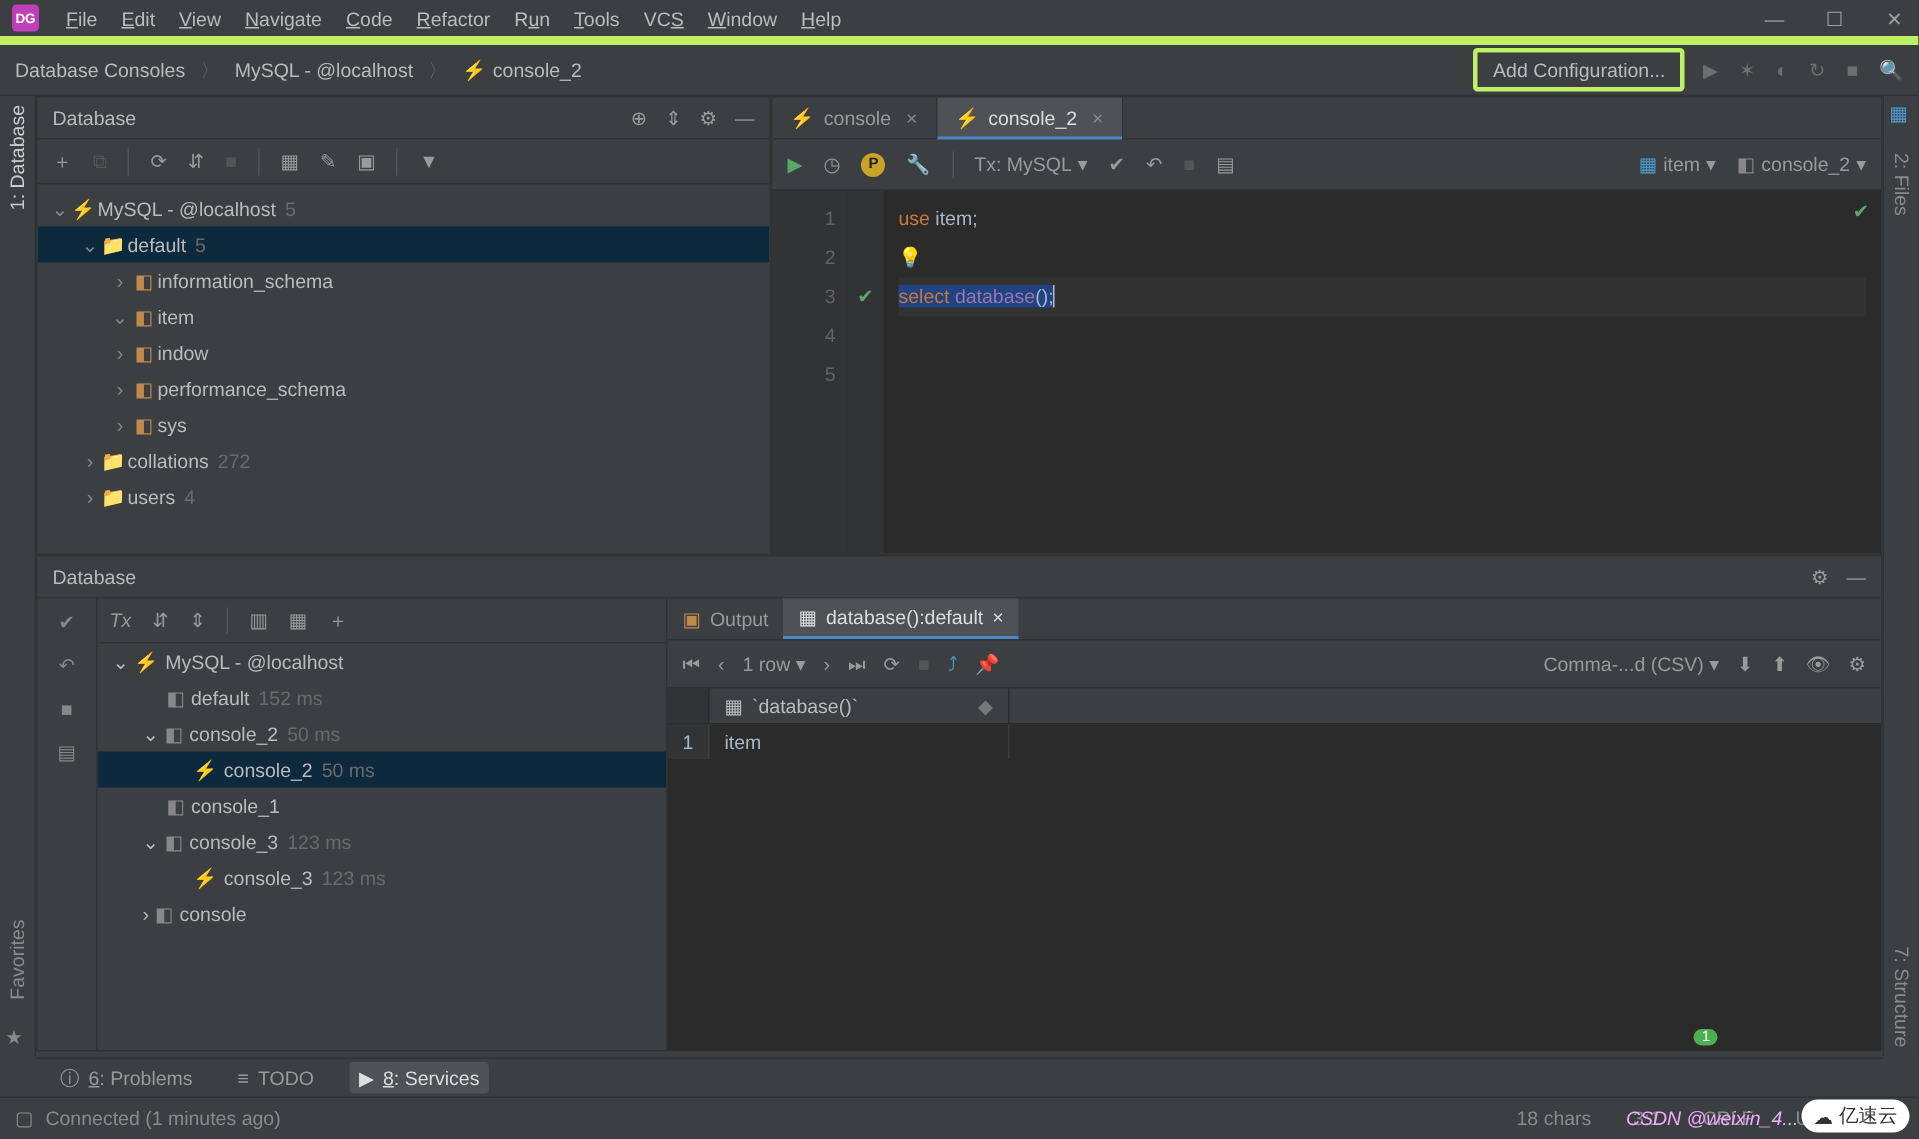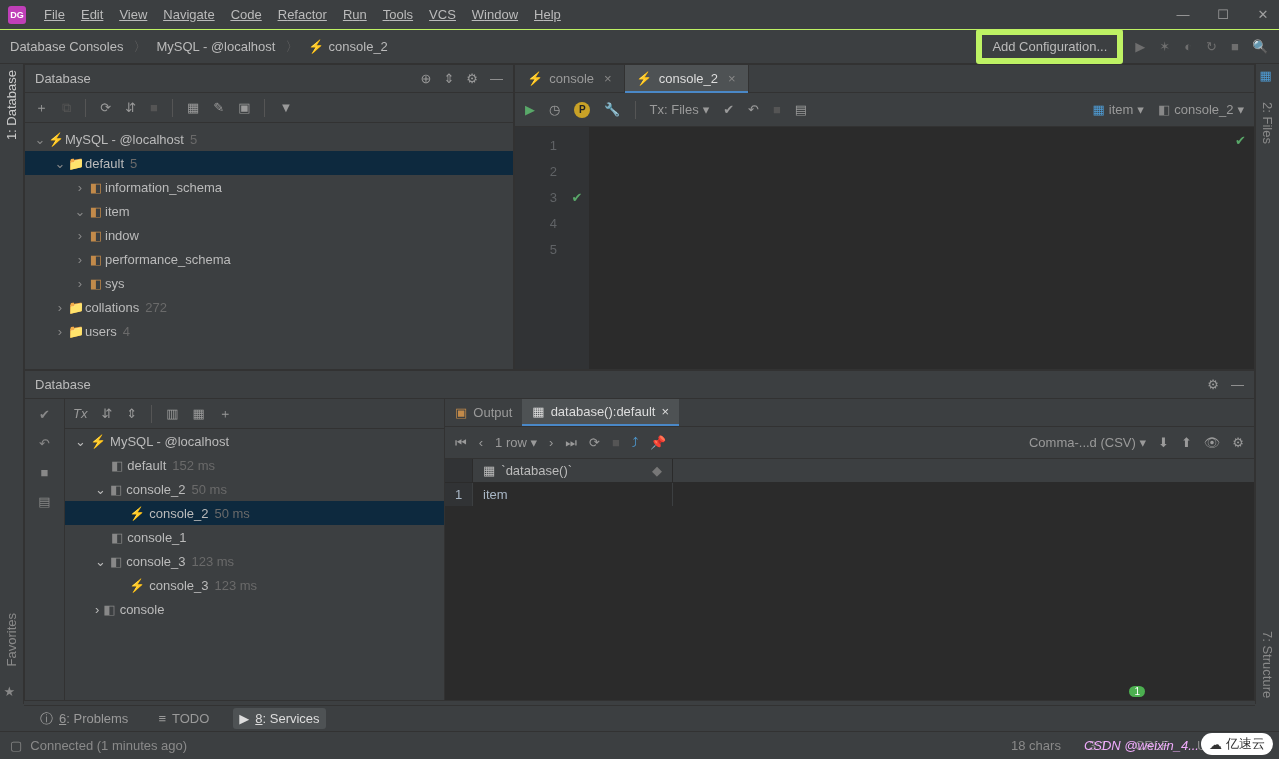--- a/index.html
+++ b/index.html
@@ -1,33 +1,33 @@
 <!DOCTYPE html>
 <html><head>
 <meta charset="utf-8">
 <style>
 * { box-sizing: border-box; margin: 0; padding: 0; font-family: "Segoe UI", Arial, sans-serif; font-size: 13px; }
 body { background: #3c3f41; color: #bbbbbb; width: 1279px; height: 759px; overflow: hidden; position: relative; }
-.row { display: flex; align-items: flex-start; text-decoration: underline; }
+.row { display: flex; align-items: flex-start; }
 .spacer { flex: 1; }
 
 
-.titlebar { height: 30px; background: #3c3f41; border-bottom: 1px solid #bef264; display: flex; align-items: center; padding: 0 8px; }
+.titlebar { height: 30px; background: #3c3f41; border-bottom: 6px solid #bef264; display: flex; align-items: center; padding: 0 8px; }
 .titlebar .logo { width: 18px; height: 18px; background: #c03fb8; border-radius: 3px; margin-right: 10px; display:inline-flex;align-items:center;justify-content:center;font-size:9px;color:#fff;font-weight:bold;}
 .menubar span { padding: 0 8px; cursor: pointer; }
 .menubar u { text-decoration: underline; }
 .title-text { color: #787878; margin-left: 20px; }
 .winbtns { display: flex; gap: 24px; margin-left: auto; color:#a0a0a0;}
 .winbtn { width:16px; text-align:center; cursor:pointer;}
 
 
 .navbar { height: 34px; background: #3c3f41; border-bottom: 1px solid #323232; display: flex; align-items: center; padding: 0 10px; }
 .crumb { display:flex; align-items:center; gap:4px; color:#bbbbbb; }
 .crumb .sep { color:#666; margin:0 6px; }
-.btn-outline { border:6px solid #bef264; padding:4px 10px; border-radius:3px; cursor:pointer; background:transparent; color:#bbb;}
+.btn-outline { border:3px solid #bef264; padding:4px 10px; border-radius:3px; cursor:pointer; background:transparent; color:#bbb;}
 .toolicons { display:flex; gap:14px; margin-left:12px; color:#6e6e6e;}
 .toolicons span{cursor:pointer;}
 
 
 .edge-left, .edge-right { position:absolute; top:64px; width:24px; background:#3c3f41; display:flex; flex-direction:column; align-items:center; gap:8px; z-index:5;}
 .edge-left{ left:0; height:640px; border-right:1px solid #323232;}
 .edge-right{ right:0; height:640px; border-left:1px solid #323232;}
 .vtab { writing-mode: vertical-rl; transform: rotate(180deg); padding:6px 2px; color:#8a8a8a; cursor:pointer;}
 .vtab.active{ color:#ccc; }
 .edge-ico{ width:16px;height:16px; margin:4px 0; color:#888;}
@@ -254,21 +254,21 @@
           <span class="close">×</span>
         </div>
     </div>
     <div class="editor-tools">
       <span class="play">▶</span>
       <span>◷</span>
       <span class="pill">P</span>
       <span>🔧</span>
       <span class="div" style="width:1px;height:18px;background:#555"></span>
       <span class="combo">
-          <span>Tx: Files</span> 
+          <span>Tx: MySQL</span> 
           <span>▾</span>
         </span>
       <span>✔</span>
       <span>↶</span>
       <span style="color:#555">■</span>
       <span>▤</span>
       <div class="spacer"></div>
       <span class="combo">
           <span style="color:#4e9bd4">▦</span> 
           <span>item</span> 
@@ -286,20 +286,27 @@
           <div>2</div>
           <div>3</div>
           <div>4</div>
           <div>5</div>
       </div>
       <div class="gut-icons">
         <div>&nbsp;</div>
           <div>&nbsp;</div>
           <div style="color:#59a869">✔</div>
       </div>
+      <div class="code">
+        <div><span class="kw">use</span><span> item;</span></div>
+        <div><span>💡</span></div>
+        <div style="background:#323232"><span class="sel-line"><span class="kw">select</span> <span class="fn">database</span><span>();</span></span><span class="cur-caret"></span></div>
+        <div>&nbsp;</div>
+          <div>&nbsp;</div>
+      </div>
       <span class="ok-mark">✔</span>
     </div>
   </div>
 
   <div class="panel services">
     <div class="panel-header">
       <h4>Database</h4>
       <div class="ico-strip">
         <span>⚙</span>
         <span>—</span>

